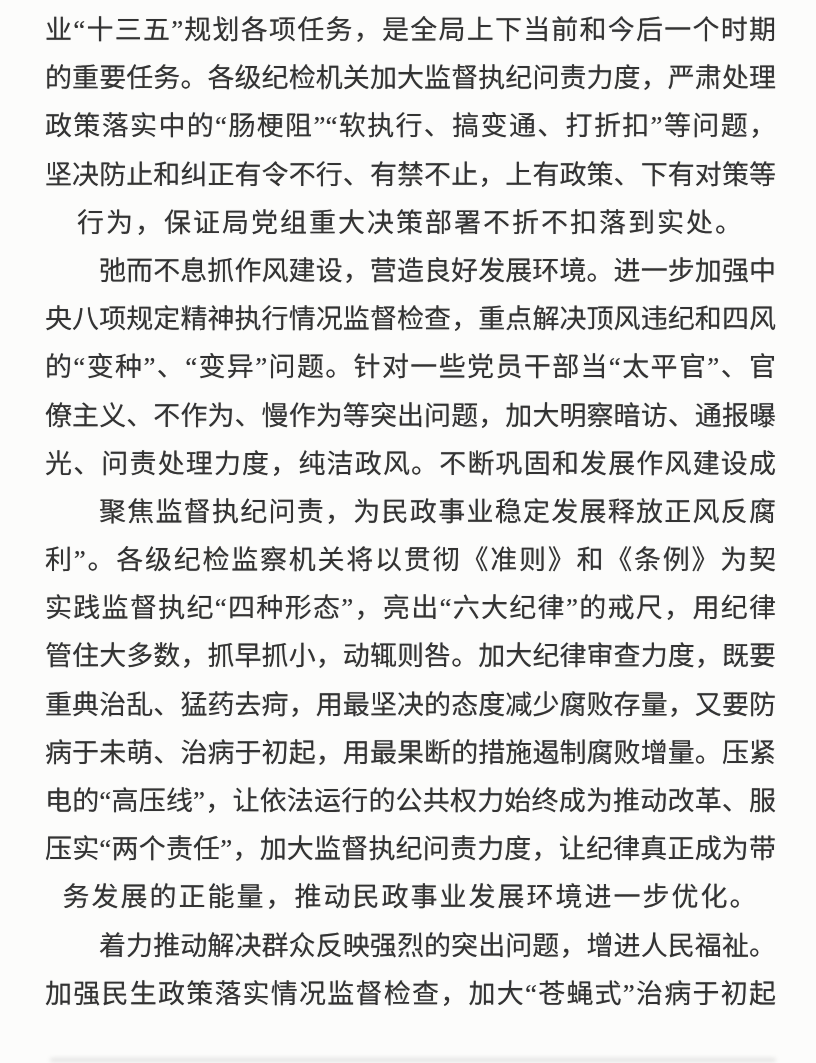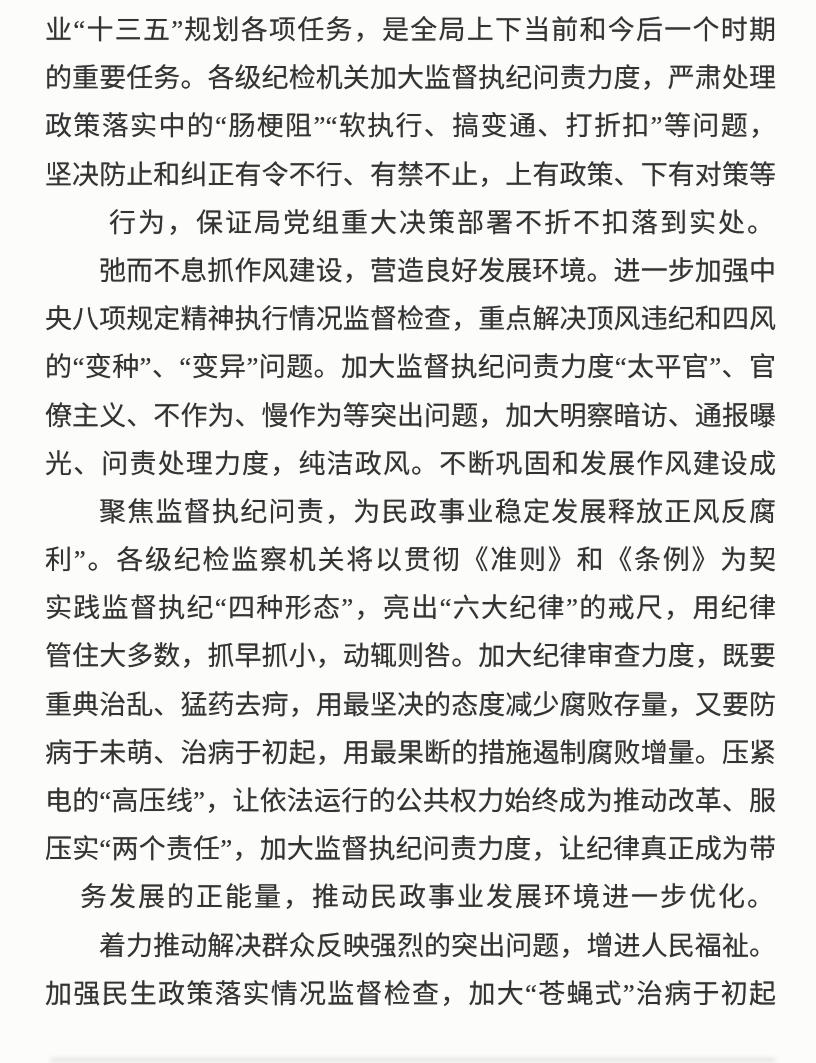--- a/index.html
+++ b/index.html
@@ -30,21 +30,21 @@
   .line {
     height: 48.2px;
     line-height: 48.2px;
     overflow: hidden;
   }
   .line.justify {
     text-align: justify;
     text-align-last: justify;
   }
   .line.short {
-    text-align: right;
+    text-align: center;
     letter-spacing: 2px;
   }
   .line.indent {
     text-indent: 54px;
   }
   .cut-artifact {
     position: absolute;
     left: 50px;
     right: 40px;
     top: 1058px;
@@ -61,21 +61,21 @@
 <div class="page">
   <div class="text-block">
 
   <div class="line justify">业“十三五”规划各项任务，是全局上下当前和今后一个时期</div>
       <div class="line justify">的重要任务。各级纪检机关加大监督执纪问责力度，严肃处理</div>
       <div class="line justify">政策落实中的“肠梗阻”“软执行、搞变通、打折扣”等问题，</div>
       <div class="line justify">坚决防止和纠正有令不行、有禁不止，上有政策、下有对策等</div>
       <div class="line short">行为，保证局党组重大决策部署不折不扣落到实处。</div>
       <div class="line justify indent">弛而不息抓作风建设，营造良好发展环境。进一步加强中</div>
       <div class="line justify">央八项规定精神执行情况监督检查，重点解决顶风违纪和四风</div>
-      <div class="line justify">的“变种”、“变异”问题。加大监督执纪问责力度“太平官”、官</div>
+      <div class="line justify">的“变种”、“变异”问题。针对一些党员干部当“太平官”、官</div>
       <div class="line justify">僚主义、不作为、慢作为等突出问题，加大明察暗访、通报曝</div>
       <div class="line justify">光、问责处理力度，纯洁政风。不断巩固和发展作风建设成果，</div>
       <div class="line justify indent">聚焦监督执纪问责，为民政事业稳定发展释放正风反腐“红</div>
       <div class="line justify">利”。各级纪检监察机关将以贯彻《准则》和《条例》为契机，</div>
       <div class="line justify">实践监督执纪“四种形态”，亮出“六大纪律”的戒尺，用纪律</div>
       <div class="line justify">管住大多数，抓早抓小，动辄则咎。加大纪律审查力度，既要</div>
       <div class="line justify">重典治乱、猛药去疴，用最坚决的态度减少腐败存量，又要防</div>
       <div class="line justify">病于未萌、治病于初起，用最果断的措施遏制腐败增量。压紧</div>
       <div class="line justify">电的“高压线”，让依法运行的公共权力始终成为推动改革、服</div>
       <div class="line justify">压实“两个责任”，加大监督执纪问责力度，让纪律真正成为带</div>

